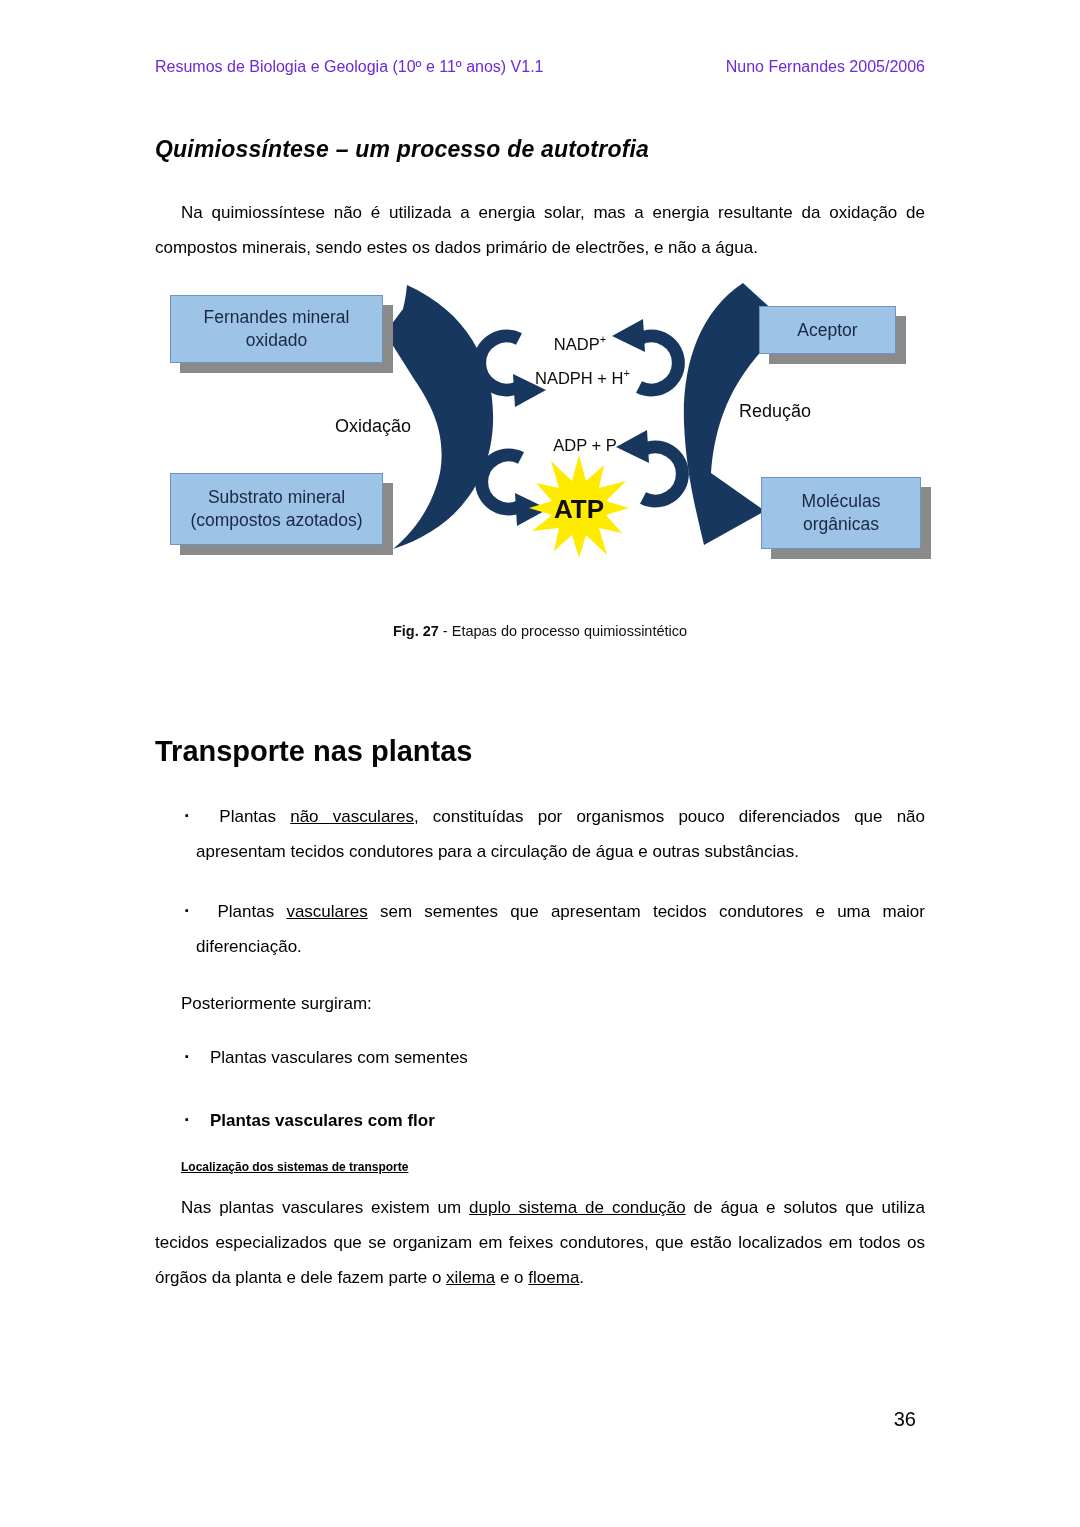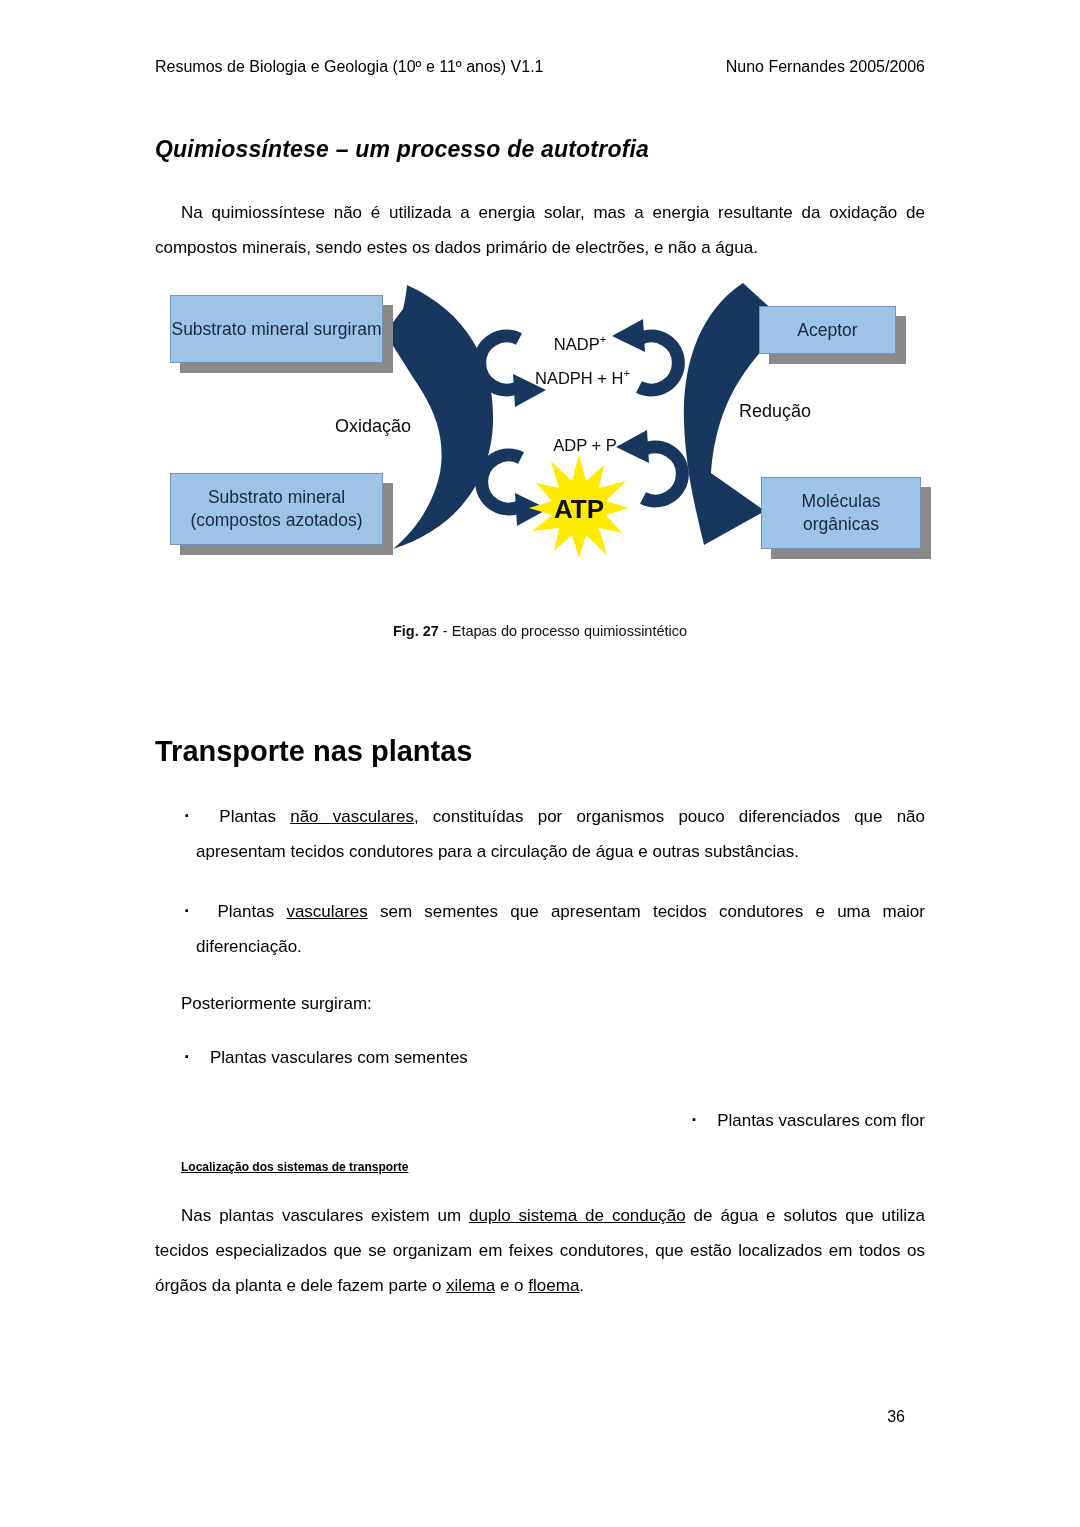--- a/index.html
+++ b/index.html
@@ -8,21 +8,21 @@
     position:relative;
     width:1080px; height:1527px;
     margin:0 auto;
     background:#ffffff;
     font-family:"Liberation Sans", sans-serif;
     color:#000;
     padding:58px 155px 0 155px;
     overflow:hidden;
   }
   
-  .hdr { display:flex; justify-content:space-between; font-size:16px; color:#000000; }
+  .hdr { display:flex; justify-content:space-between; font-size:16px; color:#6d28d9; }
   
   .title1 {
     margin-top:60px;
     font-size:23px; font-weight:bold; font-style:italic; color:#050505;
     letter-spacing:.2px;
   }
   p.body, .lead, .later { font-size:17px; line-height:35px; }
   p.body { text-align:justify; text-indent:26px; }
   .p1 { margin-top:32px; }
   
@@ -55,28 +55,28 @@
   
   .title2 { margin-top:96px; font-size:29px; font-weight:bold; color:#050505; }
   .lead  { margin-top:26px; text-indent:26px; }
   .later { margin-top:22px; text-indent:26px; }
   .bullet {
     position:relative;
     font-size:17px; line-height:35px; text-align:justify;
     padding-left:41px; text-indent:-11px;
   }
   .b1 { margin-top:30px; } .b2 { margin-top:24px; }
-  .b3 { margin-top:18px; text-align:left; } .b4 { margin-top:27px; text-align:right; }
+  .b3 { margin-top:18px; text-align:left; } .b4 { margin-top:27px; text-align:left;font-weight:bold; }
   .bmark { font-size:11px; vertical-align:3px; margin-right:21px; }
   .subhead { margin-top:22px; margin-left:26px; font-size:12px; font-weight:bold;
              text-decoration:underline; }
-  .p2 { margin-top:24px; }
+  .p2 { margin-top:16px; }
   .u { text-decoration:underline; }
   
-  .pagenum { position:absolute; right:175px; top:1408px; font-size:16px; }
+  .pagenum { position:absolute; right:164px; top:1408px; font-size:20px; }
 </style>
 </head>
 <body>
 
 <div class="page">
 
   <div class="hdr">
     <span>Resumos de Biologia e Geologia (10º e 11º anos) V1.1</span>
     <span>Nuno Fernandes 2005/2006</span>
   </div>
@@ -109,21 +109,21 @@
         <path d="M 8 11 L 41 27 L 10 44 Z" fill="#17375E"></path>
       </g>
       <g transform="translate(502,199) rotate(180)">
         <path d="M 14 -24 A 27 27 0 1 0 14 24" fill="none" stroke-width="13" stroke="#17375E"></path>
         <path d="M 8 11 L 41 27 L 10 44 Z" fill="#17375E"></path>
       </g>
 
       <polygon points="424,180 431,206 449,190 444,213 471,206 451,226 474,233 451,240 467,258 444,253 452,280 431,260 424,283 417,260 399,276 404,253 377,256 397,240 374,233 397,226 381,208 404,213 396,186 417,206" fill="#FFEB00"></polygon>
     </svg>
 
-    <div class="dbox box-sub-ox">Substrato mineral surgiram</div>
+    <div class="dbox box-sub-ox">Fernandes mineral oxidado</div>
     <div class="dbox box-sub-az">Substrato mineral (compostos azotados)</div>
     <div class="dbox box-aceptor">Aceptor</div>
     <div class="dbox box-molec">Moléculas orgânicas</div>
 
     <div class="dlabel lbl-oxidacao">Oxidação</div>
     <div class="dlabel lbl-reducao">Redução</div>
     <div class="dlabel lbl-nadp"><span>NADP</span><sup>+</sup></div>
     <div class="dlabel lbl-nadph"><span>NADPH + H</span><sup>+</sup></div>
     <div class="dlabel lbl-adp">ADP + P</div>
     <div class="dlabel lbl-atp">ATP</div>

